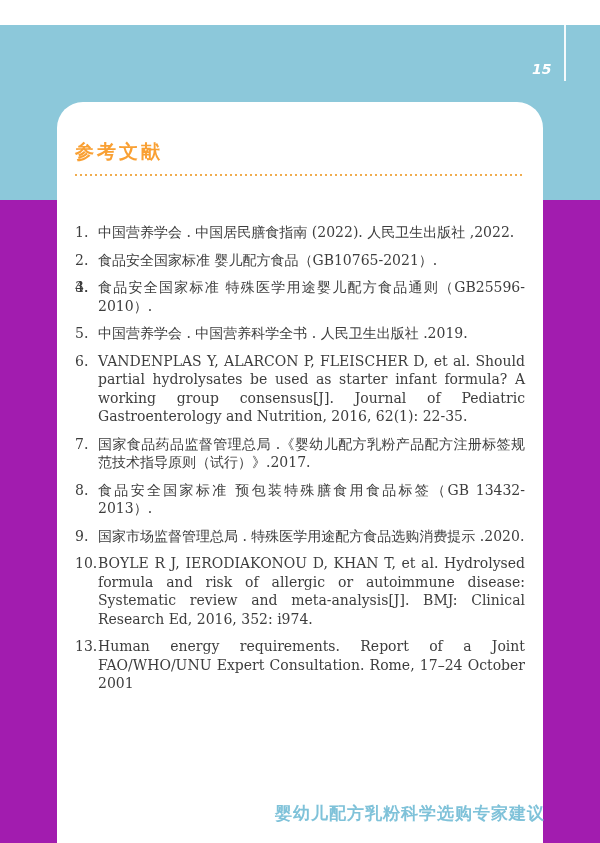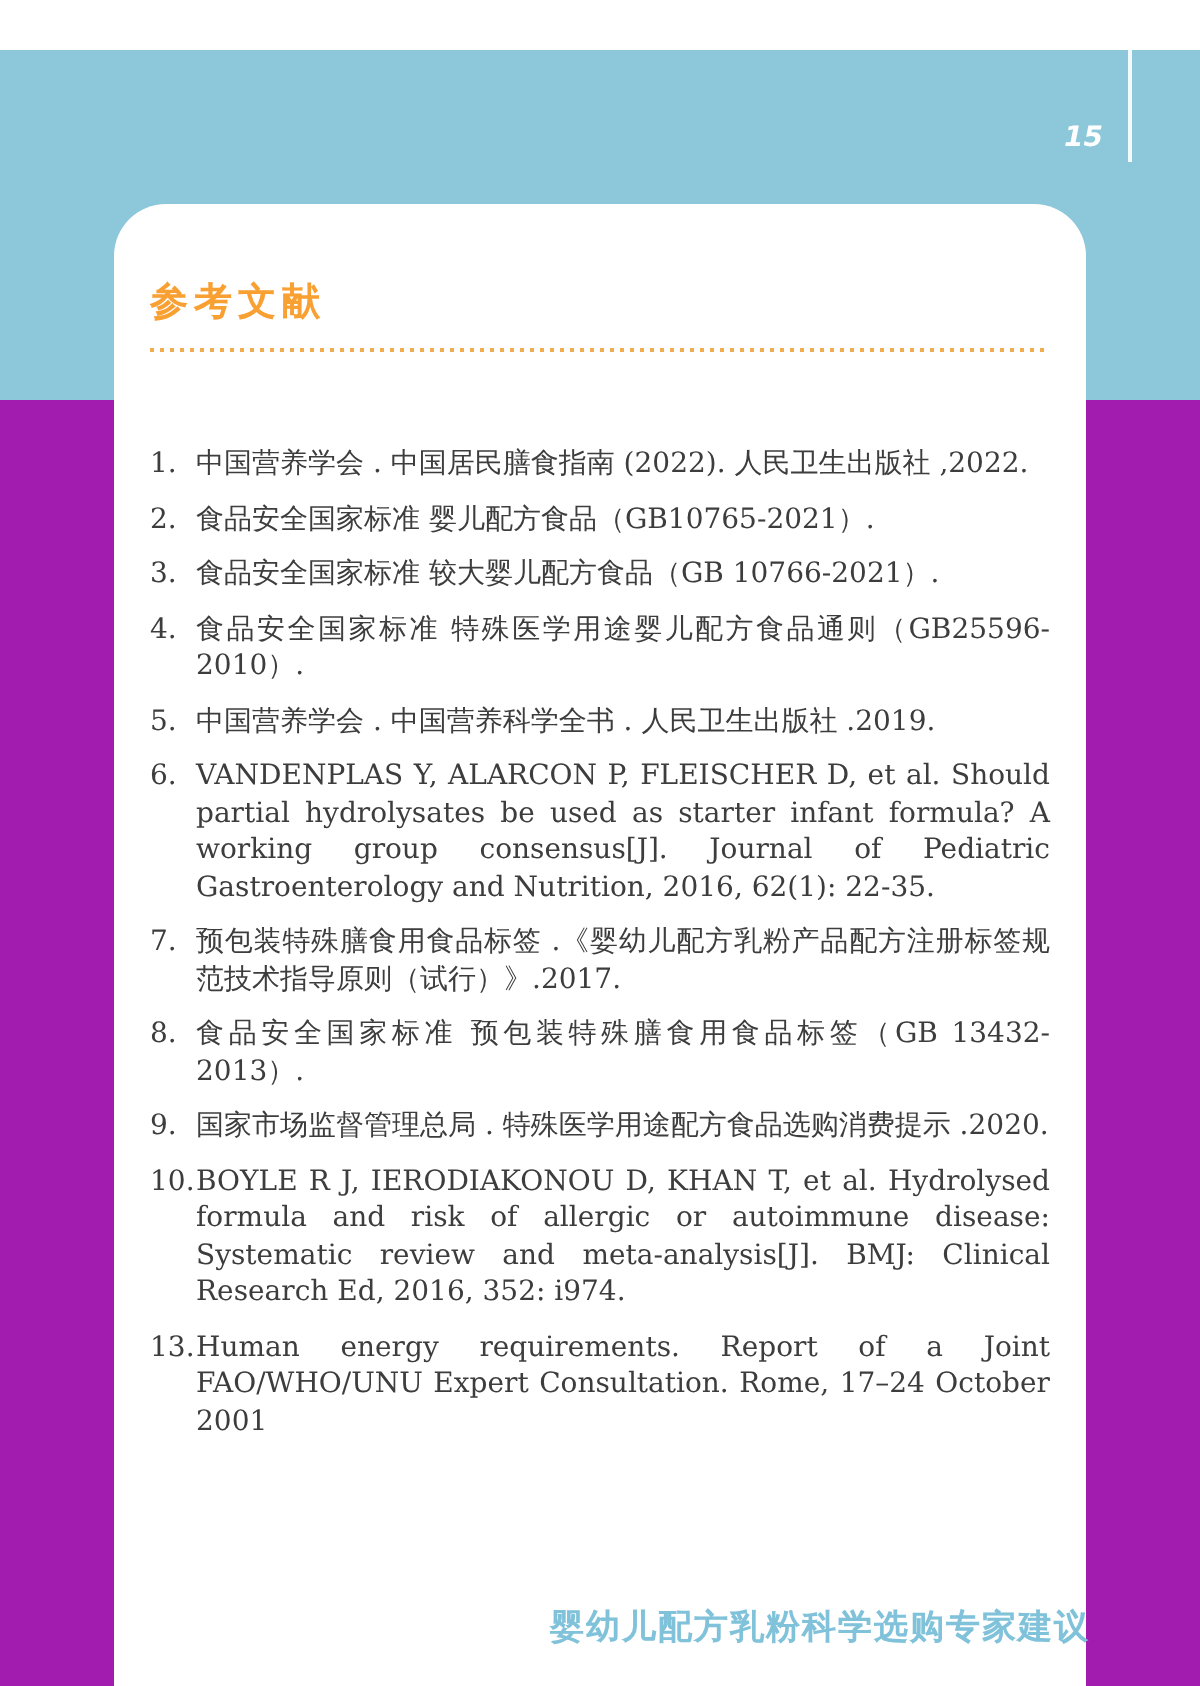--- a/index.html
+++ b/index.html
@@ -120,37 +120,36 @@
       <div class="ref-item">
         <span class="ref-num">1.</span>
         <span class="ref-text">中国营养学会 . 中国居民膳食指南 (2022). 人民卫生出版社 ,2022.</span>
       </div>
       <div class="ref-item">
         <span class="ref-num">2.</span>
         <span class="ref-text">食品安全国家标准 婴儿配方食品（GB10765-2021）.</span>
       </div>
       <div class="ref-item">
         <span class="ref-num">3.</span>
-        <span class="ref-text">食品安全国家标准 较大婴儿配方食品（GB 10766-2021）.</span>
       </div>
       <div class="ref-item">
         <span class="ref-num">4.</span>
         <span class="ref-text">食品安全国家标准 特殊医学用途婴儿配方食品通则（GB25596-2010）.</span>
       </div>
       <div class="ref-item">
         <span class="ref-num">5.</span>
         <span class="ref-text">中国营养学会 . 中国营养科学全书 . 人民卫生出版社 .2019.</span>
       </div>
       <div class="ref-item">
         <span class="ref-num">6.</span>
         <span class="ref-text">VANDENPLAS Y, ALARCON P, FLEISCHER D, et al. Should partial hydrolysates be used as starter infant formula? A working group consensus[J]. Journal of Pediatric Gastroenterology and Nutrition, 2016, 62(1): 22-35.</span>
       </div>
       <div class="ref-item">
         <span class="ref-num">7.</span>
-        <span class="ref-text">预包装特殊膳食用食品标签 .《婴幼儿配方乳粉产品配方注册标签规范技术指导原则（试行）》.2017.</span>
+        <span class="ref-text">国家食品药品监督管理总局 .《婴幼儿配方乳粉产品配方注册标签规范技术指导原则（试行）》.2017.</span>
       </div>
       <div class="ref-item">
         <span class="ref-num">8.</span>
         <span class="ref-text">食品安全国家标准 预包装特殊膳食用食品标签（GB 13432-2013）.</span>
       </div>
       <div class="ref-item">
         <span class="ref-num">9.</span>
         <span class="ref-text">国家市场监督管理总局 . 特殊医学用途配方食品选购消费提示 .2020.</span>
       </div>
       <div class="ref-item">

